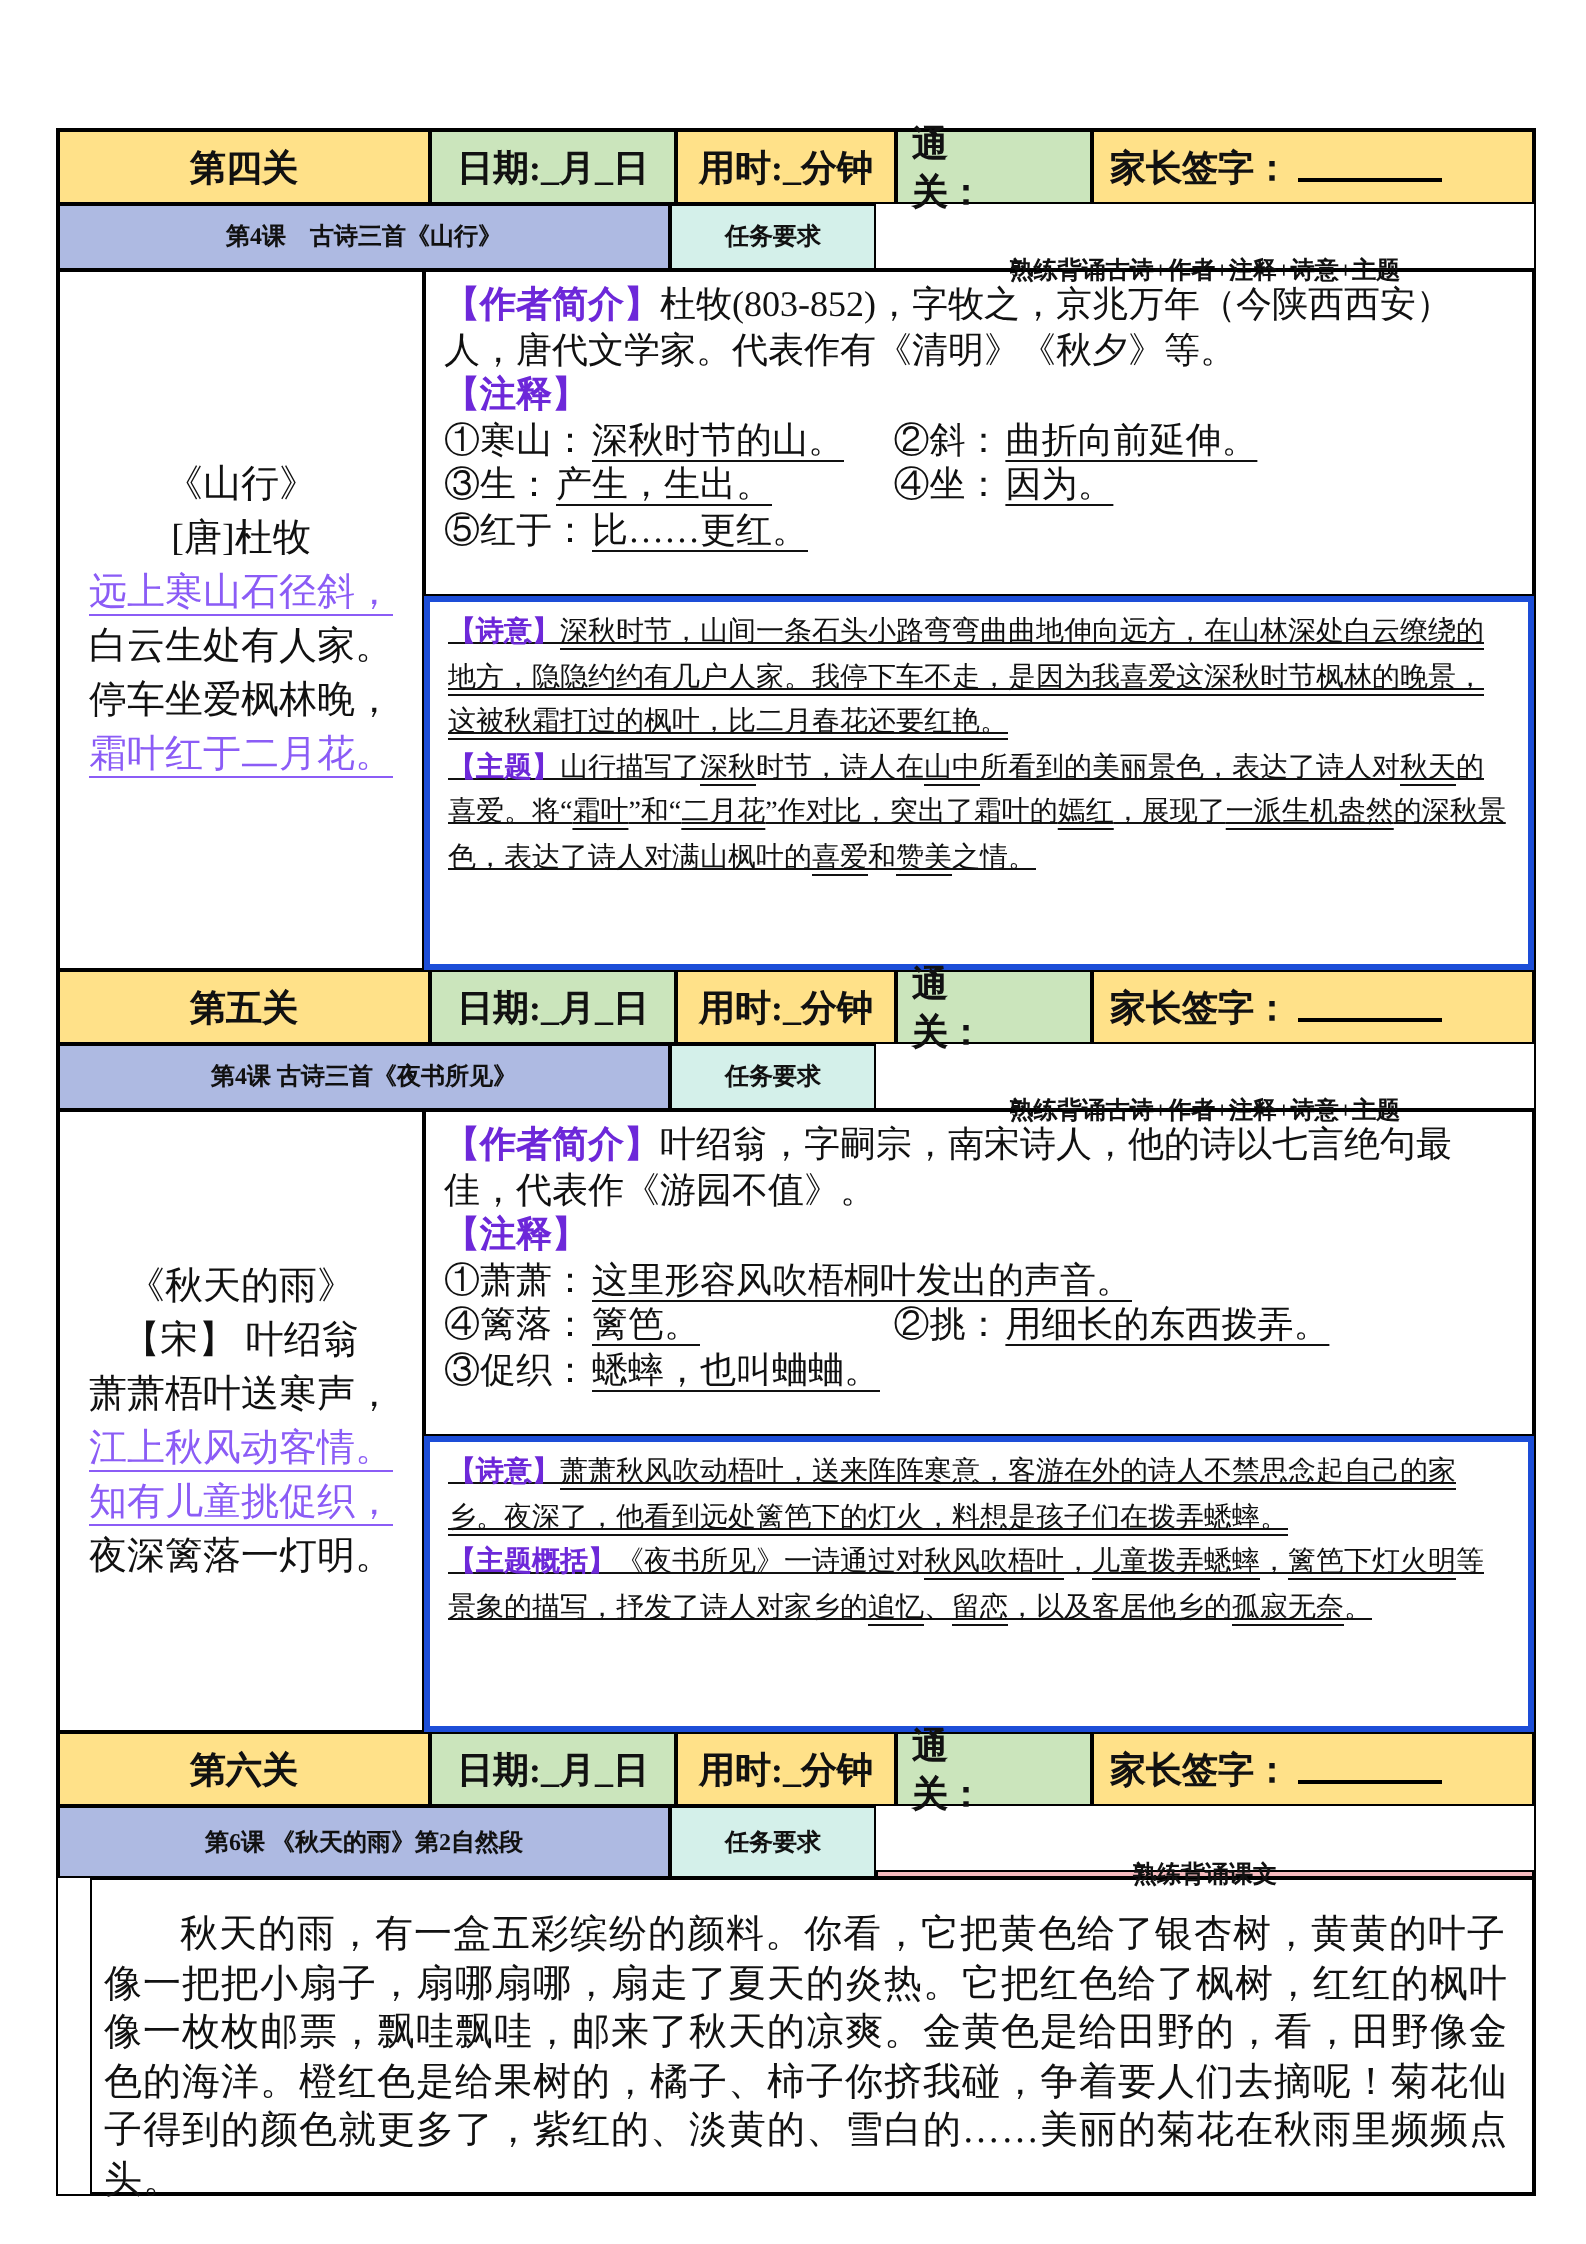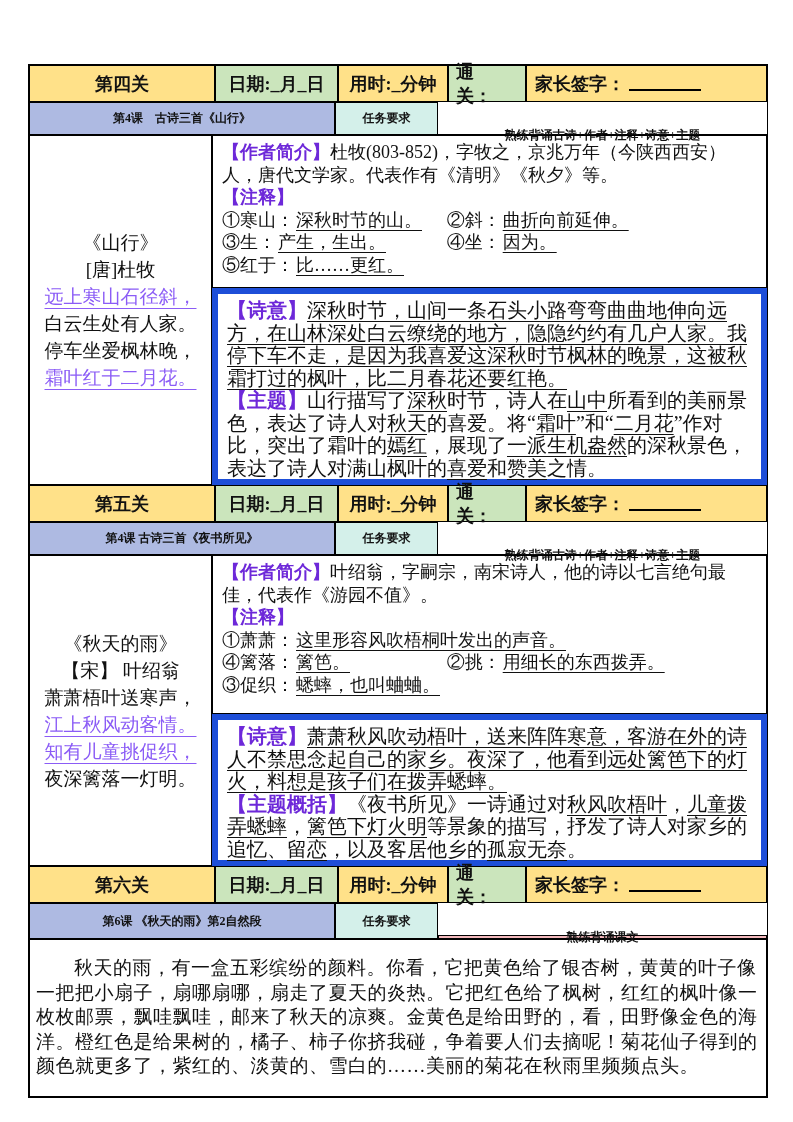--- a/index.html
+++ b/index.html
@@ -8,21 +8,21 @@
   .page { position: relative; width: 793px; height: 1122px; background:#fff; overflow:hidden; }
   .sheet { position:absolute; left:28px; top:64px; width:740px; border:1px solid #000; background:#fff; }
   .row { display:flex; }
   .cell { border:1px solid #000; display:flex; align-items:center; background:#fff; }
 
   
   .gate-row { height:37px; font-weight:bold; font-size:18px; }
   .w-title { width:186px; justify-content:center; }
   .w-date  { width:123px; justify-content:center; }
   .w-time  { width:110px; justify-content:center; }
-  .w-pass  { width:78px;  padding-left:7px;gap:48px; }
+  .w-pass  { width:98px;  padding-left:7px;gap:48px; }
   .w-sign  { flex:1; padding-left:8px; }
 
   
   .lesson-row { height:33px; font-weight:bold; font-size:12px; }
   .w-lesson    { width:306px; justify-content:center; }
   .w-tasklabel { width:103px; justify-content:center; }
   .w-task      { flex:1; justify-content:center;margin-top:32px; }
 
   .bg-yellow   { background:#ffe189; }
   .bg-green    { background:#cbe5bc; }
@@ -33,32 +33,32 @@
   .checkbox { display:inline-block; width:15px; height:15px; border:2px solid #000; margin-left:6px; background:#fff; }
   .blank { display:inline-block; width:72px; height:15px; border-bottom:2px solid #000; margin-left:4px; }
 
   
   .content { display:flex; }
   .content-s1 { height:350px; }
   .content-s2 { height:311px; }
   .poem-cell { width:183px; border:1px solid #000; display:flex; align-items:center; justify-content:center; text-align:center; font-size:19px; line-height:27px; }
   .right-col { flex:1; display:flex; flex-direction:column; }
   .info-cell { border:1px solid #000; height:163px; padding:5px 9px 0 9px; font-size:18px; line-height:22.5px; display:block; }
-  .meaning-cell { border:6px solid #1d4ed8; flex:1; padding:5px 9px 0 9px; font-size:20px; line-height:22.5px; display:block; }
+  .meaning-cell { border:3px solid #1d4ed8; flex:1; padding:5px 9px 0 9px; font-size:14px; line-height:22.5px; display:block;text-decoration:underline; }
 
   .rt { color:#6d28d9; font-weight:bold; }
   u { text-decoration:underline; text-underline-offset:4px; text-decoration-thickness:1px; }
   .pl.red { color:#8b5cf6; text-decoration:underline; text-underline-offset:5px; }
 
   .notes { display:flex; flex-wrap:wrap; }
   .note-item { width:42%; white-space:nowrap; }
   .note-item.wide { width:100%; }
   .note-item u { margin-left:2px; }
 
-  .passage-cell { border:1px solid #000; height:158px; padding:16px 6px 0 6px; font-size:19px; line-height:24.5px; display:block; }
+  .passage-cell { border:1px solid #000; height:158px; padding:16px 6px 0 6px; font-size:19px; line-height:24.5px; display:block;margin-left:16px; }
   .passage-cell p { text-indent:2em; letter-spacing:0.5px; }
 </style>
 </head>
 <body>
 
 <div class="page">
   <div class="sheet">
 
     <div class="row gate-row">
       <div class="cell w-title bg-yellow">第四关</div>

